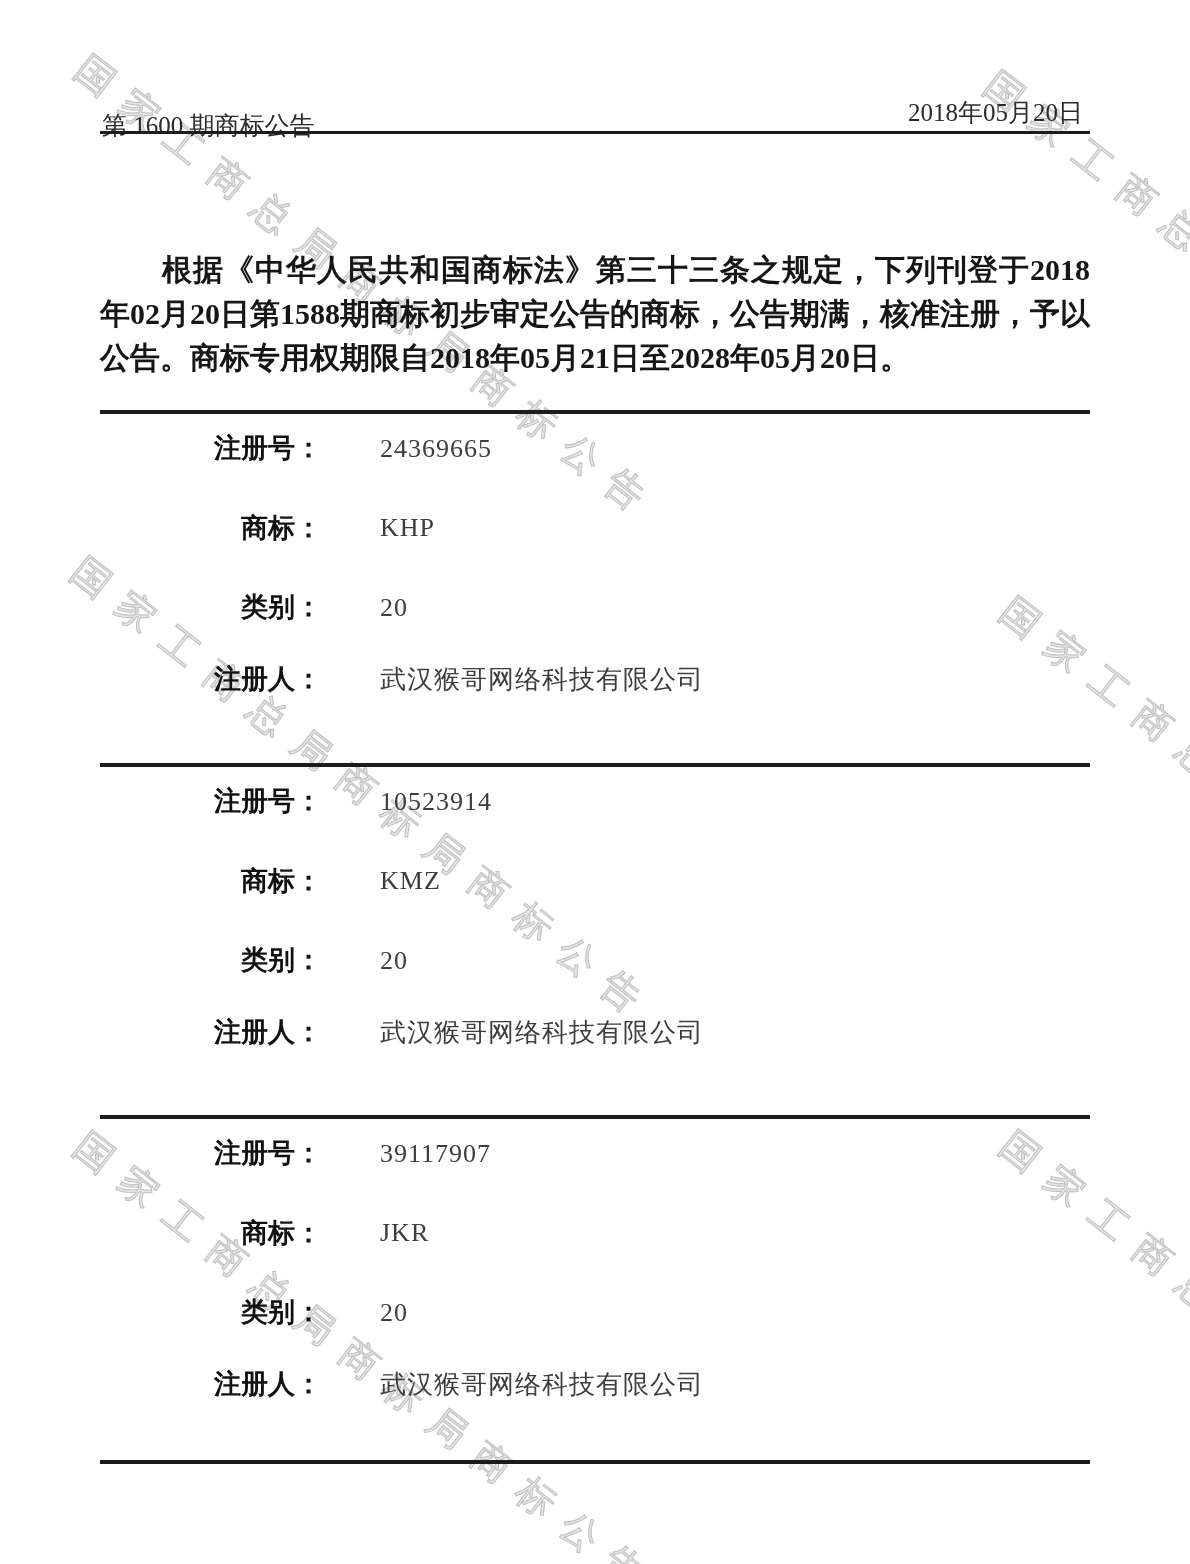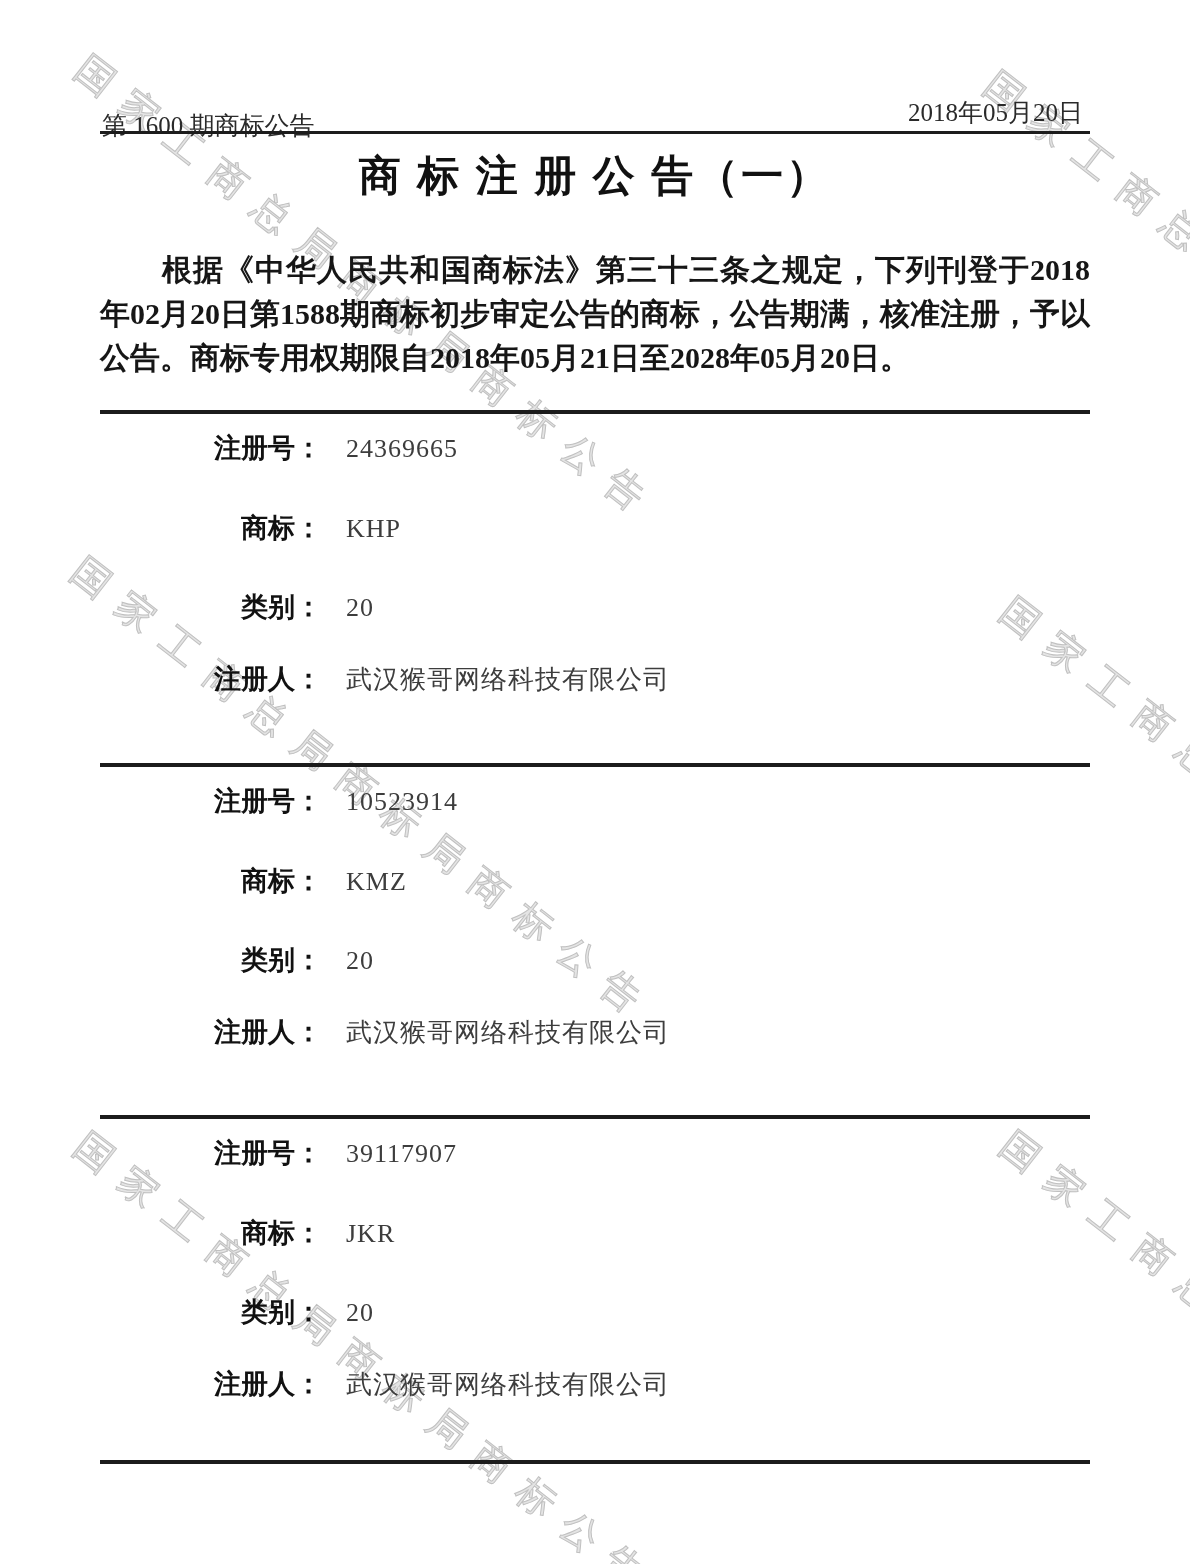--- a/index.html
+++ b/index.html
@@ -66,24 +66,24 @@
   }
   
   .entry{
     position:absolute;left:100px;width:990px;height:353px;z-index:2;
   }
   .e1{top:410px;}
   .e2{top:763px;}
   .e3{top:1115px;}
   .row{
     position:absolute;left:0;width:990px;
-    display:flex;align-items:baseline;
+    display:flex;align-items:baseline;gap:34px;
   }
   .row-1{top:20px;}
-  .row-2{top:100px;}
+  .row-2{top:100px;align-items:center;}
   .row-3{top:179px;}
   .row-4{top:251px;}
   .lbl{
     display:inline-block;width:222px;
     text-align:right;
     font-size:27px;font-weight:bold;color:#111;
     flex:0 0 auto;
   }
   .val{
     margin-left:24px;
@@ -100,21 +100,20 @@
   <div class="wm wm-b">国家工商总局商标局商标公告</div>
   <div class="wm wm-c">国家工商总局商标局商标公告</div>
   <div class="wm wm-d">国家工商总局商标局商标公告</div>
   <div class="wm wm-e">国家工商总局商标局商标公告</div>
   <div class="wm wm-f">国家工商总局商标局商标公告</div>
 
   <div class="hdr-left">第 1600 期商标公告</div>
   <div class="hdr-right">2018年05月20日</div>
   <div class="rule rule-header"></div>
 
-  <div class="doc-title">商 标 注 册 公 告（一）</div>
 
   <div class="intro">根据《中华人民共和国商标法》第三十三条之规定，下列刊登于2018年02月20日第1588期商标初步审定公告的商标，公告期满，核准注册，予以公告。商标专用权期限自2018年05月21日至2028年05月20日。</div>
 
   <div class="rule rule-1"></div>
   <div class="rule rule-2"></div>
   <div class="rule rule-3"></div>
   <div class="rule rule-bottom"></div>
 
   <div class="entry e1">
     <div class="row row-1">

